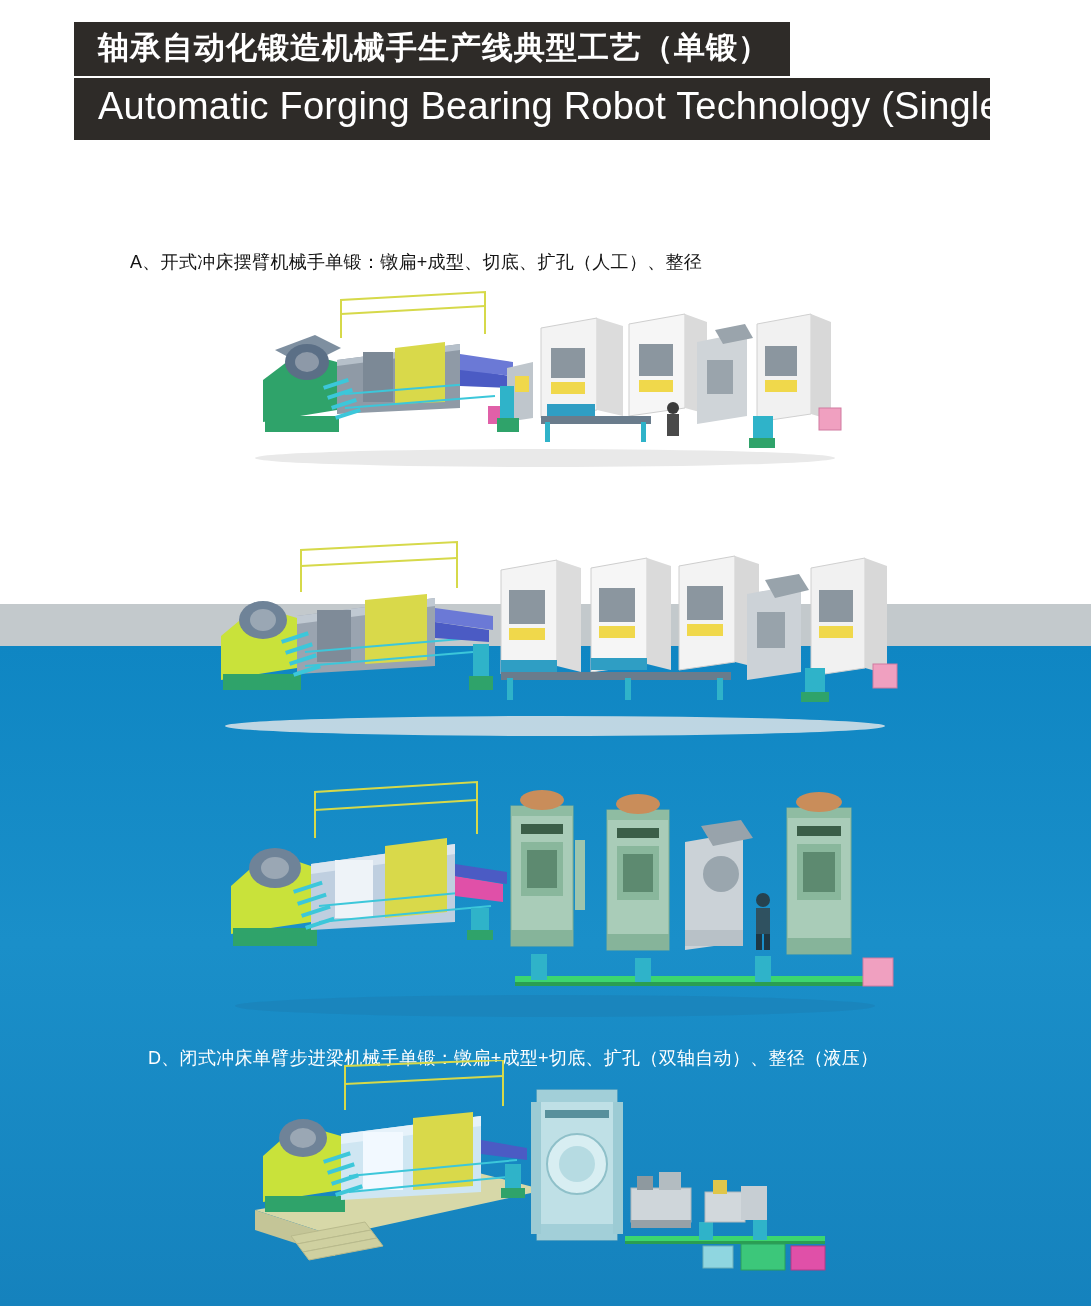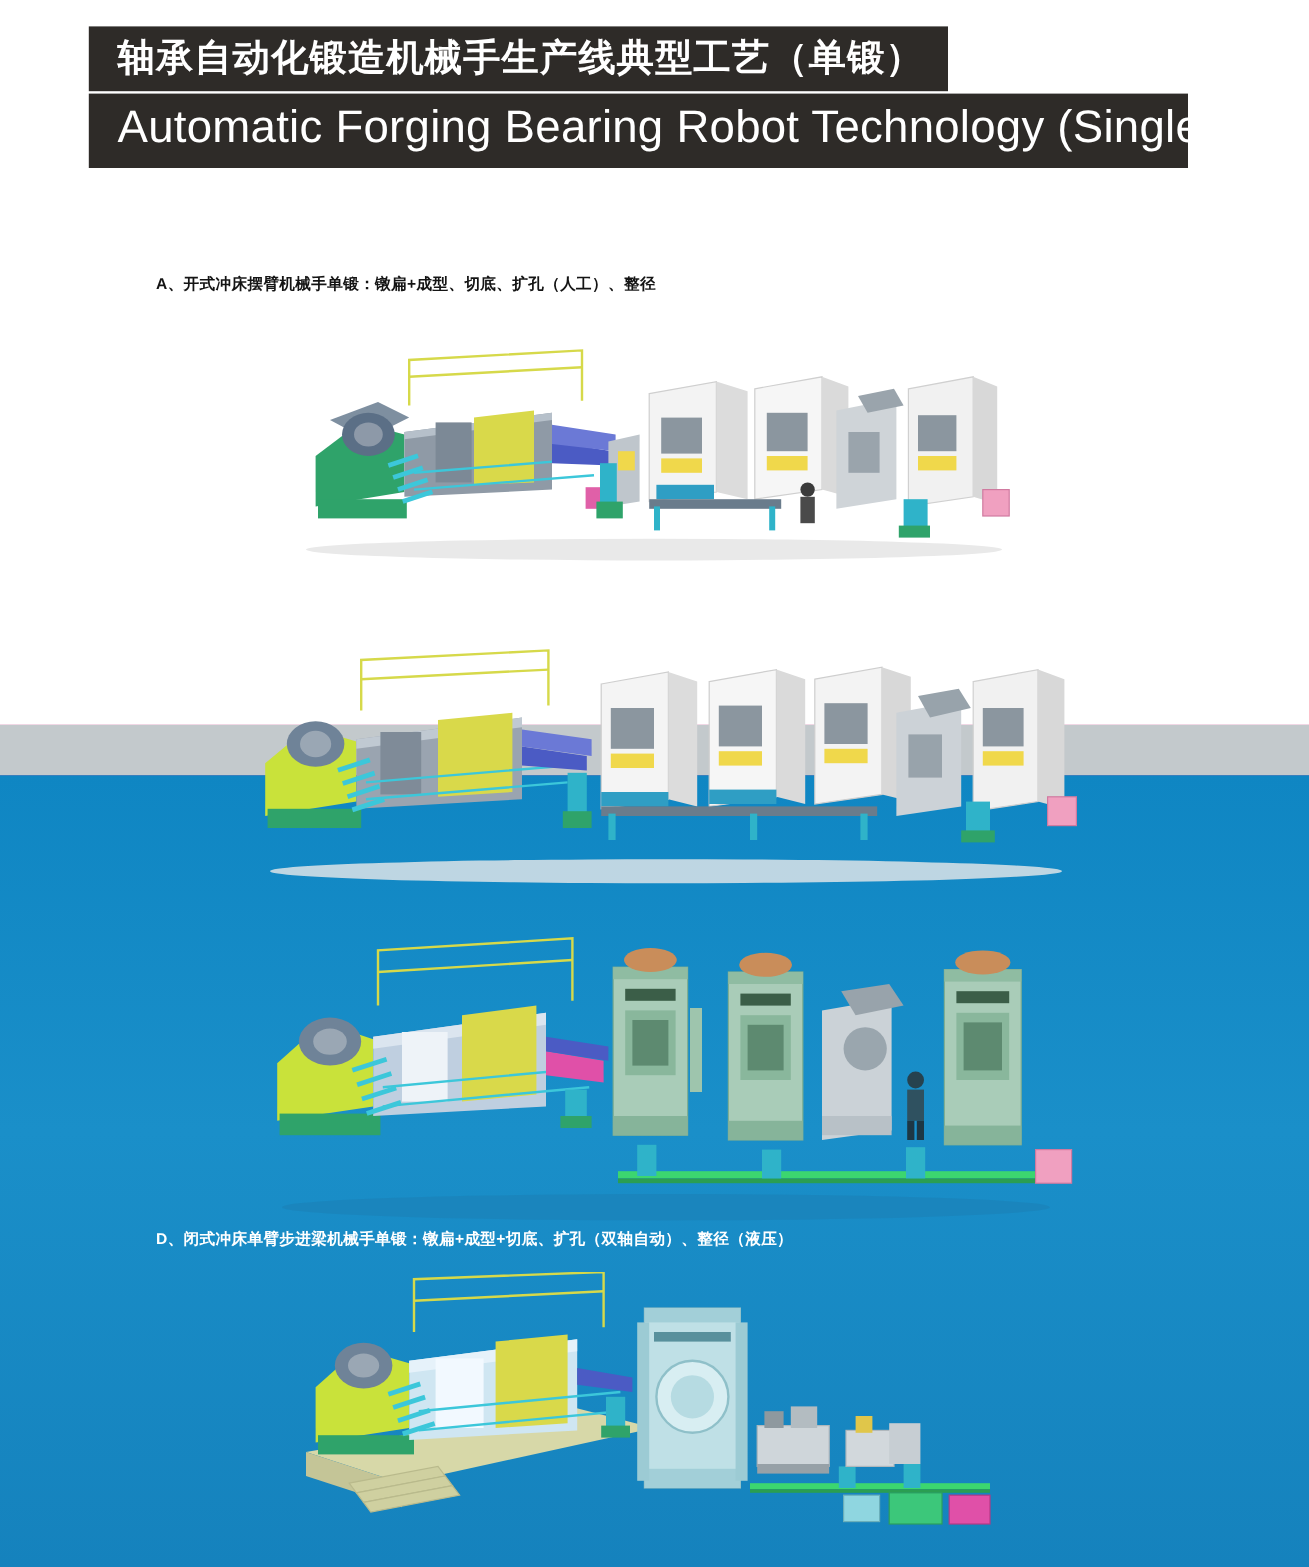--- a/index.html
+++ b/index.html
@@ -67,32 +67,33 @@
     color: #ffffff;
     font-size: 38px;
     font-weight: normal;
     letter-spacing: 0.2px;
     white-space: nowrap;
     font-family: "Liberation Sans", sans-serif;
   }
   
   .caption {
     position: absolute;
-    font-size: 13px;
-    font-weight: bold;
+    font-size: 18px;
+    font-weight: normal;
     white-space: nowrap;
     letter-spacing: 0.3px;
+    margin-top: 22px;
   }
   .caption.dark { color: #141414; }
   .caption.light { color: #ffffff; }
 
   .cap-a { left: 130px; top: 228px; }
   .cap-b { left: 130px; top: 494px; }
   .cap-c { left: 130px; top: 750px; }
-  .cap-d { left: 130px; top: 1024px; }
+  .cap-d { left: 148px; top: 1024px; }
 
   
   .scene {
     position: absolute;
   }
   .scene-a { left: 245px; top: 290px; width: 600px; height: 180px; }
   .scene-b { left: 205px; top: 540px; width: 700px; height: 200px; }
   .scene-c { left: 215px; top: 780px; width: 680px; height: 240px; }
   .scene-d { left: 245px; top: 1060px; width: 620px; height: 230px; }
 

